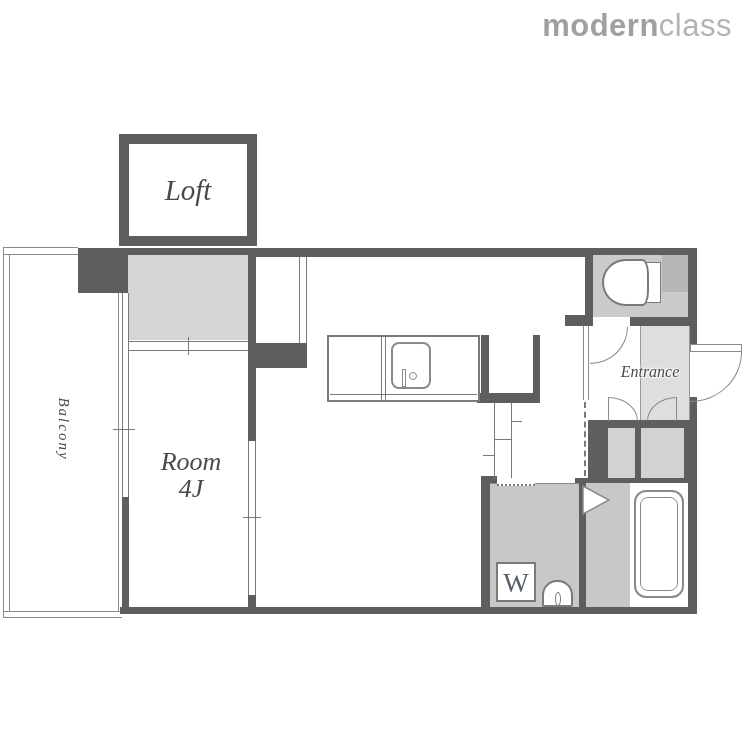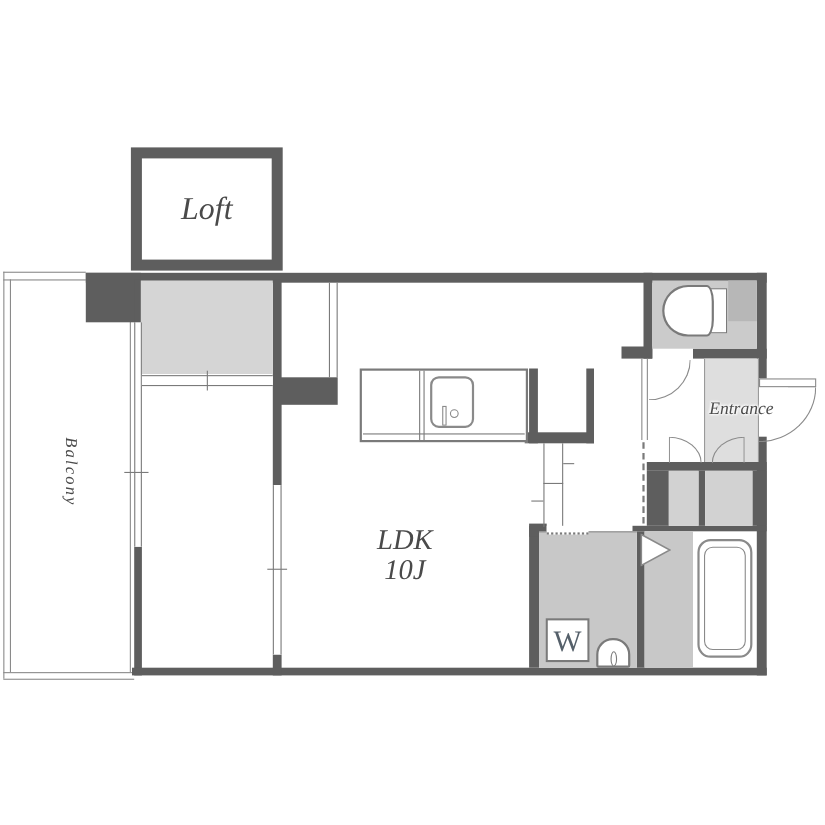--- a/index.html
+++ b/index.html
@@ -14,20 +14,23 @@
   .logo{position:absolute;left:470px;top:8px;width:262px;text-align:right;
         font-family:"Liberation Sans","DejaVu Sans",sans-serif;font-size:31px;letter-spacing:0.5px;}
   .logo .b{font-weight:700;color:#a0a0a0;}
   .logo .l{font-weight:400;color:#b3b3b3;}
 </style>
 </head>
 <body>
 
 <div id="canvas">
 
+  <div class="logo">
+    <span class="b">modern</span><span class="l">class</span>
+  </div>
 
   <div style="position:absolute;left:119px;top:134px;width:138px;height:112px;border:10px solid #5e5e5e;box-sizing:border-box;background:#fff;"></div>
   <div class="label" style="left:148px;top:175px;width:80px;font-size:29px;">Loft</div>
 
   <div class="grayline" style="left:3px;top:247px;width:1px;height:370px;"></div>
   <div class="grayline" style="left:9px;top:254px;width:1px;height:357px;"></div>
   <div class="grayline" style="left:3px;top:247px;width:75px;height:1px;"></div>
   <div class="grayline" style="left:3px;top:254px;width:75px;height:1px;"></div>
   <div class="grayline" style="left:3px;top:617px;width:119px;height:1px;"></div>
   <div class="grayline" style="left:3px;top:611px;width:119px;height:1px;"></div>
@@ -116,19 +119,19 @@
   <div class="arc" style="left:590px;top:327px;width:38px;height:37px;border-right:1px solid #8a8a8a;border-bottom:1px solid #8a8a8a;border-bottom-right-radius:100% 100%;"></div>
   <div class="arc" style="left:608px;top:397px;width:30px;height:24px;border-top:1px solid #8a8a8a;border-right:1px solid #8a8a8a;border-left:1px solid #8a8a8a;border-top-right-radius:100% 100%;"></div>
   <div class="arc" style="left:647px;top:397px;width:30px;height:24px;border-top:1px solid #8a8a8a;border-left:1px solid #8a8a8a;border-right:1px solid #8a8a8a;border-top-left-radius:100% 100%;"></div>
   <div style="position:absolute;left:690px;top:344px;width:52px;height:8px;background:#fff;border:1px solid #8a8a8a;box-sizing:border-box;"></div>
   <div class="arc" style="left:690px;top:352px;width:52px;height:50px;border-right:1px solid #8a8a8a;border-bottom:1px solid #8a8a8a;border-bottom-right-radius:100% 100%;"></div>
 
   <svg style="position:absolute;left:582px;top:485px;" width="28" height="30" viewBox="0 0 28 30">
     <polygon points="1,1 27,15 1,29" fill="#ffffff" stroke="#8a8a8a" stroke-width="1.5"></polygon>
   </svg>
 
-  <div class="label" style="left:318px;top:477px;width:100px;font-size:26px;">
-    <div>LDK</div>
-    <div>10J</div>
+  <div class="label" style="left:141px;top:448px;width:100px;font-size:26px;">
+    <div>Room</div>
+    <div>4J</div>
   </div>
-  <div class="label" style="left:624px;top:364px;width:100px;font-size:16px;text-shadow:0 0 2px #fff,0 0 3px #fff,1px 1px 2px #fff,-1px -1px 2px #fff;">Entrance</div>
+  <div class="label" style="left:600px;top:364px;width:100px;font-size:16px;text-shadow:0 0 2px #fff,0 0 3px #fff,1px 1px 2px #fff,-1px -1px 2px #fff;">Entrance</div>
 
 </div>
 
 </body></html>

